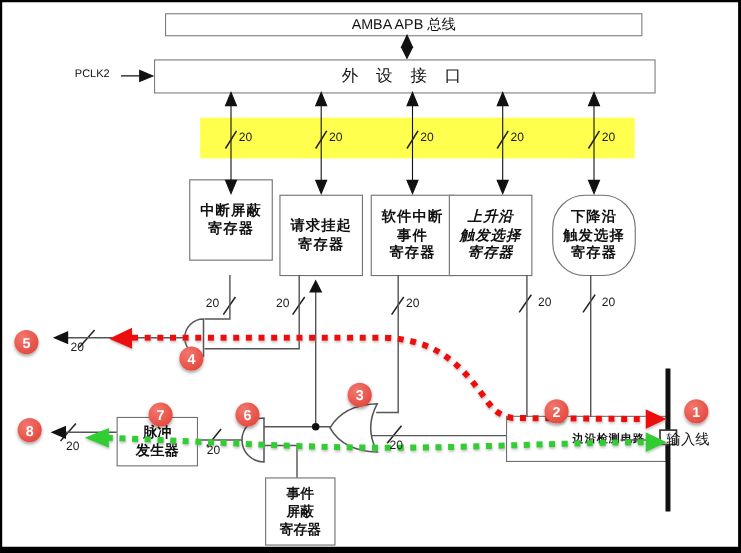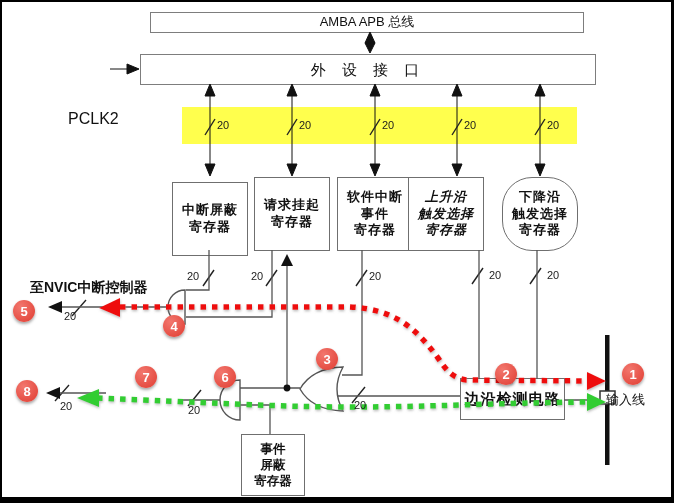--- a/index.html
+++ b/index.html
@@ -28,39 +28,39 @@
   .step{
     position:absolute;width:22px;height:22px;border-radius:50%;
     background:radial-gradient(circle at 35% 30%, #f2776e, #e03c31);
     box-shadow:0 2px 3px rgba(0,0,0,.35);
     color:#fff;font-size:13px;font-weight:bold;
     display:flex;align-items:center;justify-content:center;z-index:6;
   }
   #wires{position:absolute;left:0;top:0;z-index:3;pointer-events:none;}
   .nvic{position:absolute;left:28px;top:277px;font-size:14px;font-weight:bold;z-index:4;white-space:nowrap;}
   .inlabel{position:absolute;left:604px;top:389px;font-size:13px;z-index:4;white-space:nowrap;}
-  .pclk{position:absolute;left:66px;top:60px;font-size:16px;z-index:2;margin-top:48px;}
+  .pclk{position:absolute;left:66px;top:60px;font-size:10px;z-index:2;}
   .wm{position:absolute;left:422px;top:474px;font-size:15px;color:#dcdcdc;z-index:7;white-space:nowrap;}
 </style>
 </head>
 <body>
 
 <div id="stage">
 
   <div class="band"></div>
 
   <div class="bx busbox" style="left:148px;top:10px;width:432px;height:19px;">
     <span>AMBA APB 总线</span>
   </div>
   <div class="bx busbox" style="left:138px;top:52px;width:454px;height:29px;font-size:15px;letter-spacing:6px;text-align:right;">
     <span>外 设 接 口</span>
   </div>
   <div class="pclk">PCLK2</div>
 
-  <div class="bx regbx" style="left:170px;top:180px;width:74px;height:72px;">
+  <div class="bx regbx" style="left:170px;top:161px;width:74px;height:72px;">
     <span>中断屏蔽</span>
     <span>寄存器</span>
   </div>
   <div class="bx regbx" style="left:252px;top:175px;width:74px;height:72px;">
     <span>请求挂起</span>
     <span>寄存器</span>
   </div>
   <div class="bx regbx" style="left:335px;top:175px;width:74px;height:72px;">
     <span>软件中断</span>
     <span>事件</span>
@@ -70,30 +70,33 @@
     <span>上升沿</span>
     <span>触发选择</span>
     <span>寄存器</span>
   </div>
   <div class="bx regbx" style="left:500px;top:175px;width:74px;height:72px;border-radius:30px;">
     <span>下降沿</span>
     <span>触发选择</span>
     <span>寄存器</span>
   </div>
 
-  <div class="nvic">至NVIC中断控制器</div>
-
+
+  <div class="bx" style="left:104px;top:377px;width:72px;height:43px;font-size:13px;font-weight:600;">
+    <span>脉冲</span>
+    <span>发生器</span>
+  </div>
 
   <div class="bx" style="left:239px;top:432px;width:62px;height:60px;font-size:12.5px;font-weight:600;">
     <span>事件</span>
     <span>屏蔽</span>
     <span>寄存器</span>
   </div>
 
-  <div class="bx" style="left:458px;top:376px;width:103px;height:40px;font-size:15px;font-weight:600;letter-spacing:1px;">
+  <div class="bx" style="left:458px;top:376px;width:103px;height:40px;font-size:10px;font-weight:600;letter-spacing:1px;padding-left:41px;">
     <span>边沿检测电路</span>
   </div>
 
   <div class="inlabel">输入线</div>
 
   <svg id="wires" width="674" height="503" viewBox="0 0 674 503">
     <defs>
       <filter id="ds" x="-20%" y="-20%" width="140%" height="140%">
         <feDropShadow dx="0.5" dy="1.5" stdDeviation="1" flood-color="#888" flood-opacity="0.55"></feDropShadow>
       </filter>

